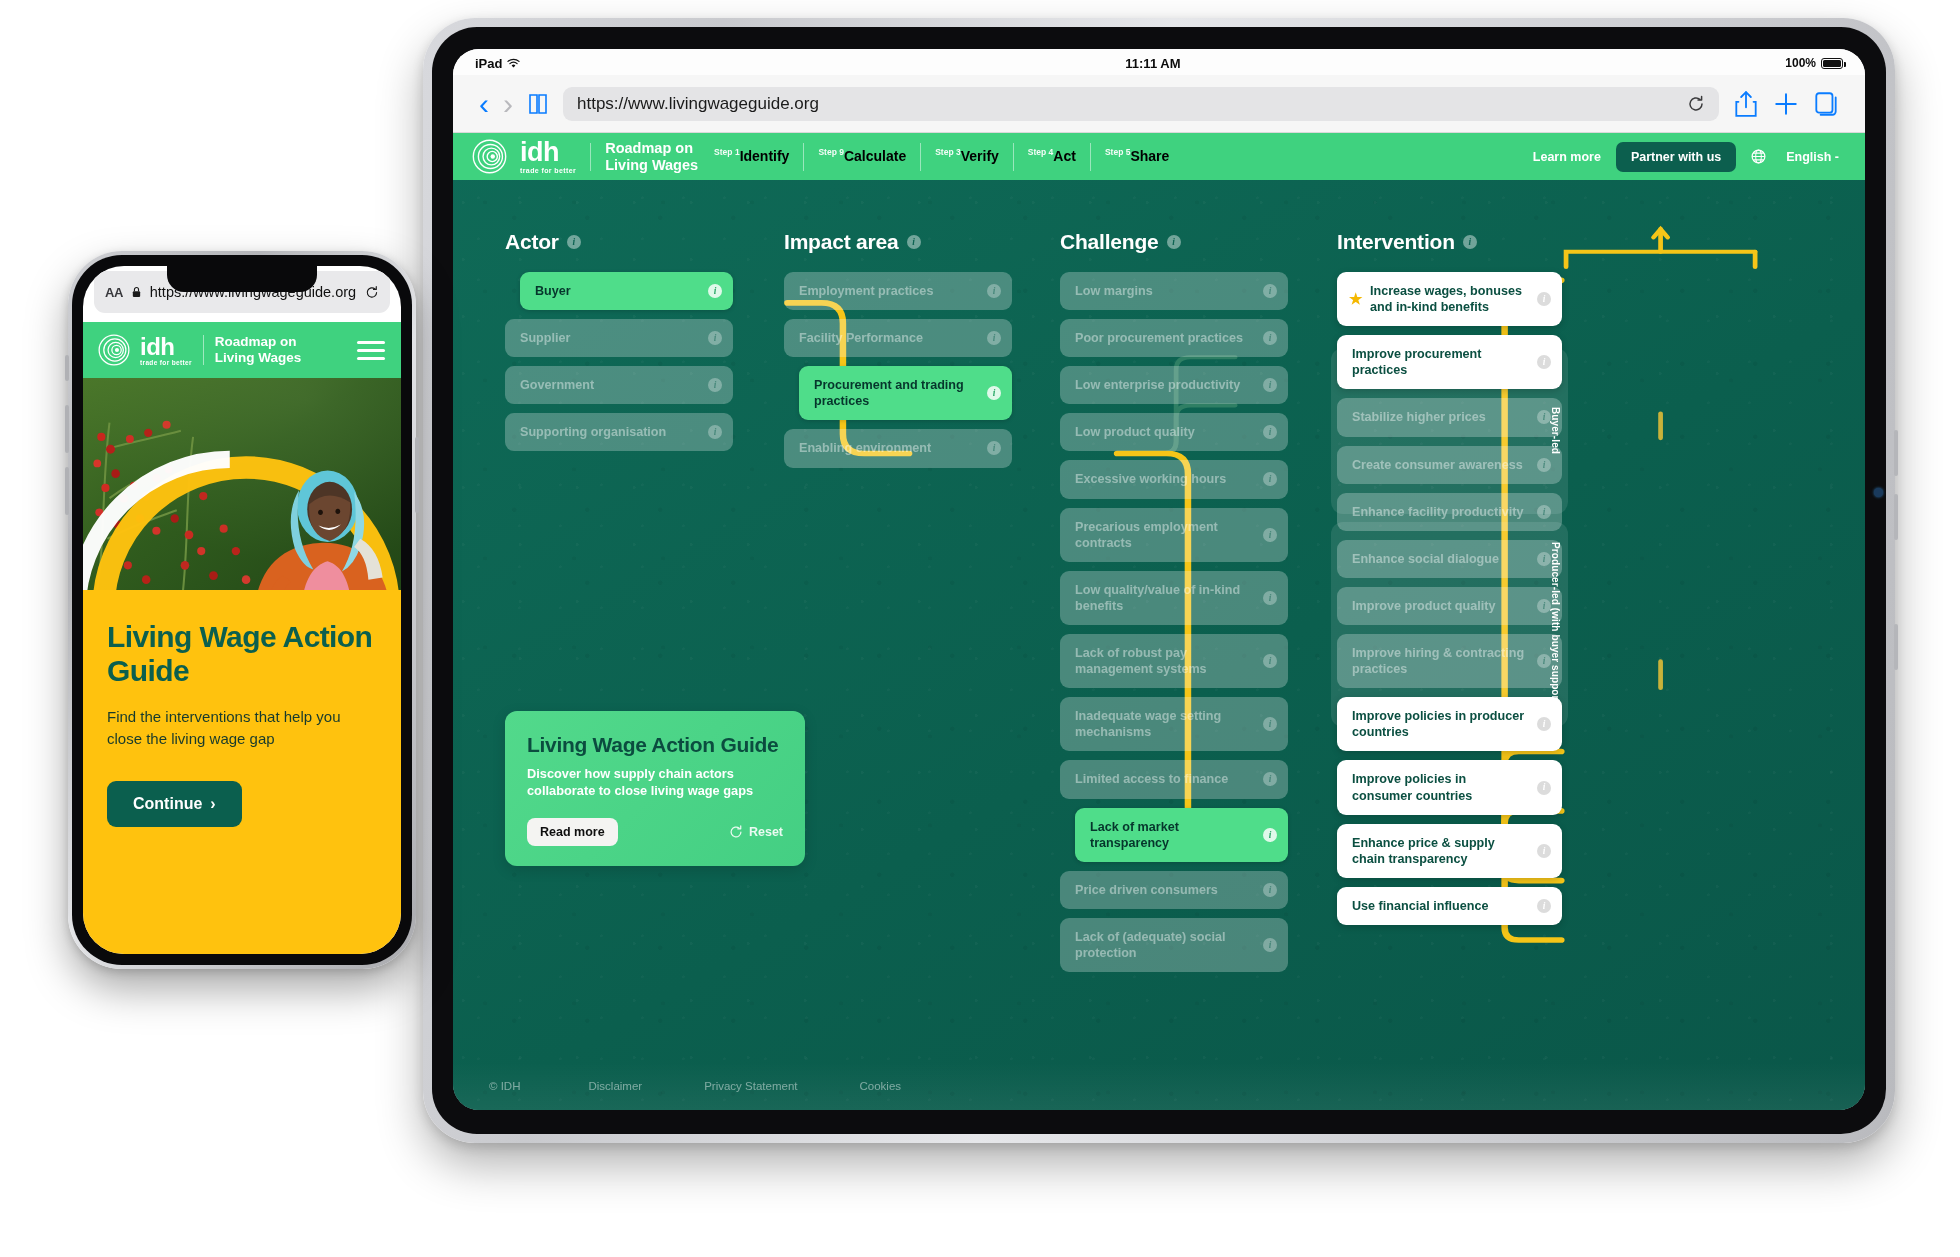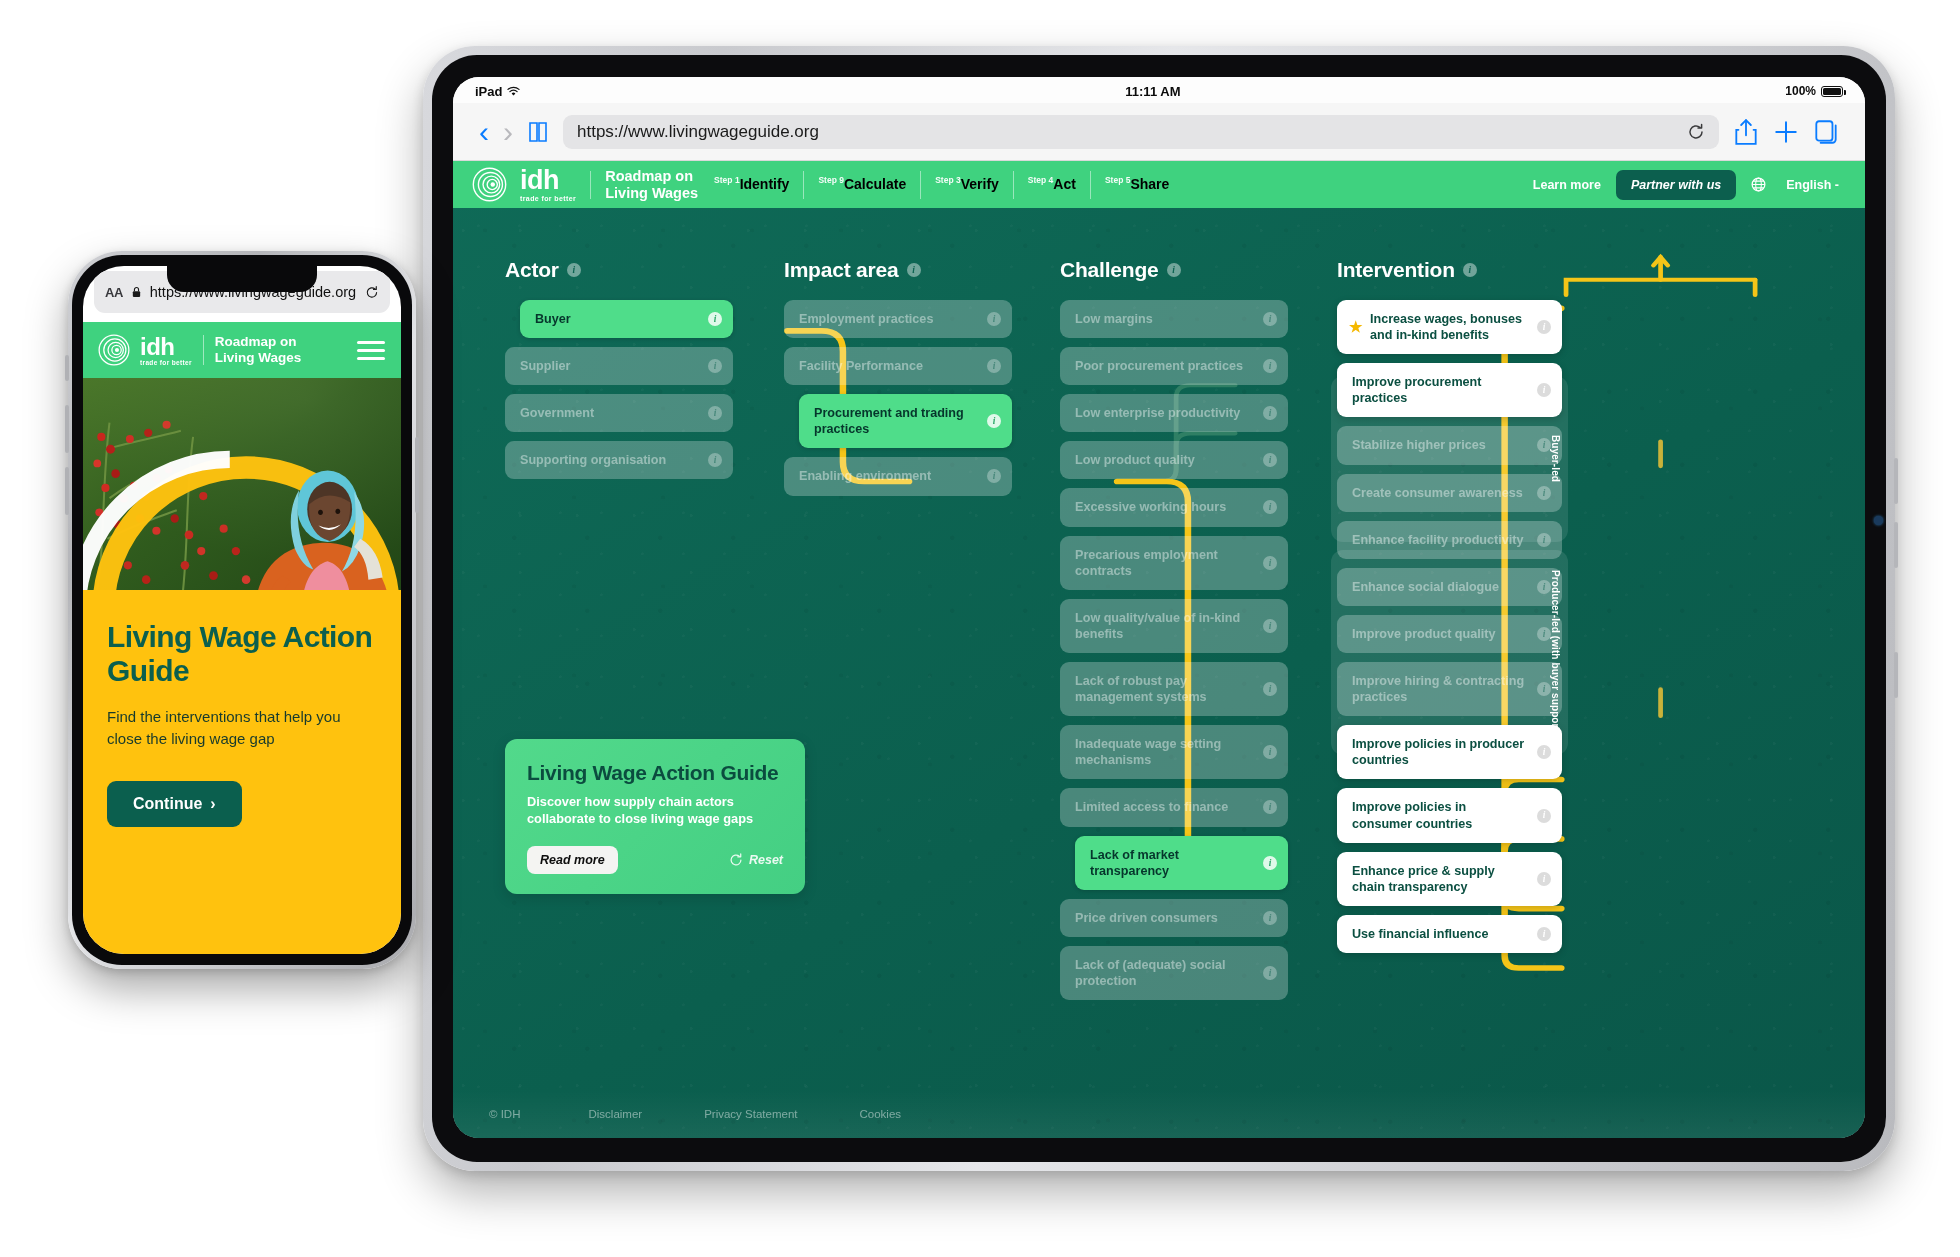--- a/index.html
+++ b/index.html
@@ -6,21 +6,21 @@
   html, body {
     width: 1960px; height: 1257px;
     background: #ffffff;
     font-family: "Liberation Sans", sans-serif;
     overflow: hidden;
   }
   #stage { position: relative; width: 1960px; height: 1257px; background:#fff; }
 
   
   #ipad-device {
-    position: absolute; left: 423px; top: 46px; width: 1472px; height: 1125px;
+    position: absolute; left: 423px; top: 18px; width: 1472px; height: 1125px;
     background: linear-gradient(100deg,#d8d9dd 0%, #c9cace 18%, #e6e7ea 45%, #cdced2 75%, #b9babe 100%);
     border-radius: 52px;
     box-shadow: 0 22px 46px rgba(0,0,0,.30), 0 4px 12px rgba(0,0,0,.14);
     padding: 9px;
   }
   #ipad-bezel {
     width: 100%; height: 100%; background: #0c0c0e; border-radius: 45px;
     padding: 22px 21px 24px 21px;
   }
   #ipad-screen {
@@ -87,21 +87,21 @@
   .nav-div { width:1px; height:28px; background:rgba(255,255,255,.48); margin: 0 14px; }
   #nav-title { font-size:14.5px; font-weight:800; color:#fff; line-height:1.12; }
   .nav-step { display:flex; flex-direction:row; justify-content:center; padding: 0 0 0 0; }
   .nav-step .s-lbl { font-size:8.5px; color:#ffffff; opacity:.95; font-weight:600; line-height:1.1; }
   .nav-step .s-nm { font-size:14px; color:#000000; font-weight:800; line-height:1.15; }
   #nav-steps { display:flex; align-items:center; margin-left:16px; }
   #nav-right { margin-left:auto; display:flex; align-items:center; gap:15px; }
   #learn-more { font-size:12.5px; font-weight:800; color:#fff; cursor:pointer; }
   #partner-btn {
     background:#0c5f4e; color:#fff; font-size:12.5px; font-weight:800;
-    padding: 8px 15px; border-radius:7px; cursor:pointer;font-style:italic;
+    padding: 8px 15px; border-radius:7px; cursor:pointer;
   }
   #lang { display:flex; align-items:center; gap:20px; font-size:12.5px; font-weight:800; color:#fff; cursor:pointer; }
 
   
   #flow { position:relative; width:100%; height: calc(100% - 47px); }
   #flow-svg { position:absolute; left:0; top:0; width:100%; height:100%; pointer-events:none; }
   .col { position:absolute; top:50px; }
   .col-head { display:flex; align-items:center; gap:8px; margin-bottom:18px; }
   .col-head h2 { font-size:21px; font-weight:800; color:#fff; letter-spacing:-.2px; }
   .info-dot {
@@ -147,21 +147,21 @@
 
   
   #promo {
     position:absolute; left:52px; top:531px; width:300px;
     background: linear-gradient(135deg,#52d98b 0%, #44cf83 100%);
     border-radius:12px; padding: 22px 22px 20px 22px;
     box-shadow: 0 4px 14px rgba(0,0,0,.14);
   }
   #promo h3 { font-size:21px; font-weight:800; color:#0b4c3f; letter-spacing:-.3px; margin-bottom:9px; }
   #promo p { font-size:12.8px; font-weight:700; color:#fff; line-height:1.32; margin-bottom:18px; }
-  #promo-row { display:flex; justify-content:space-between;font-style:italic; }
+  #promo-row { display:flex; justify-content:space-between; }
   #read-more { background:#f4f4f2; color:#0e0e0e; font-size:12.5px; font-weight:700; padding:7px 13px; border-radius:8px; cursor:pointer; }
   #reset-btn { display:flex; align-items:center; gap:6px; color:#eafaf1; font-size:12.5px; font-weight:600; cursor:pointer; }
 
   
   #site-footer {
     position:absolute; left:0; bottom:0; width:100%; height:48px;
     display:flex; align-items:center; gap:0; padding-left:36px;
     background: linear-gradient(to top, rgba(255,255,255,.06), rgba(255,255,255,0));
   }
   #site-footer span { font-size:11.5px; color:rgba(255,255,255,.46); cursor:pointer; }

